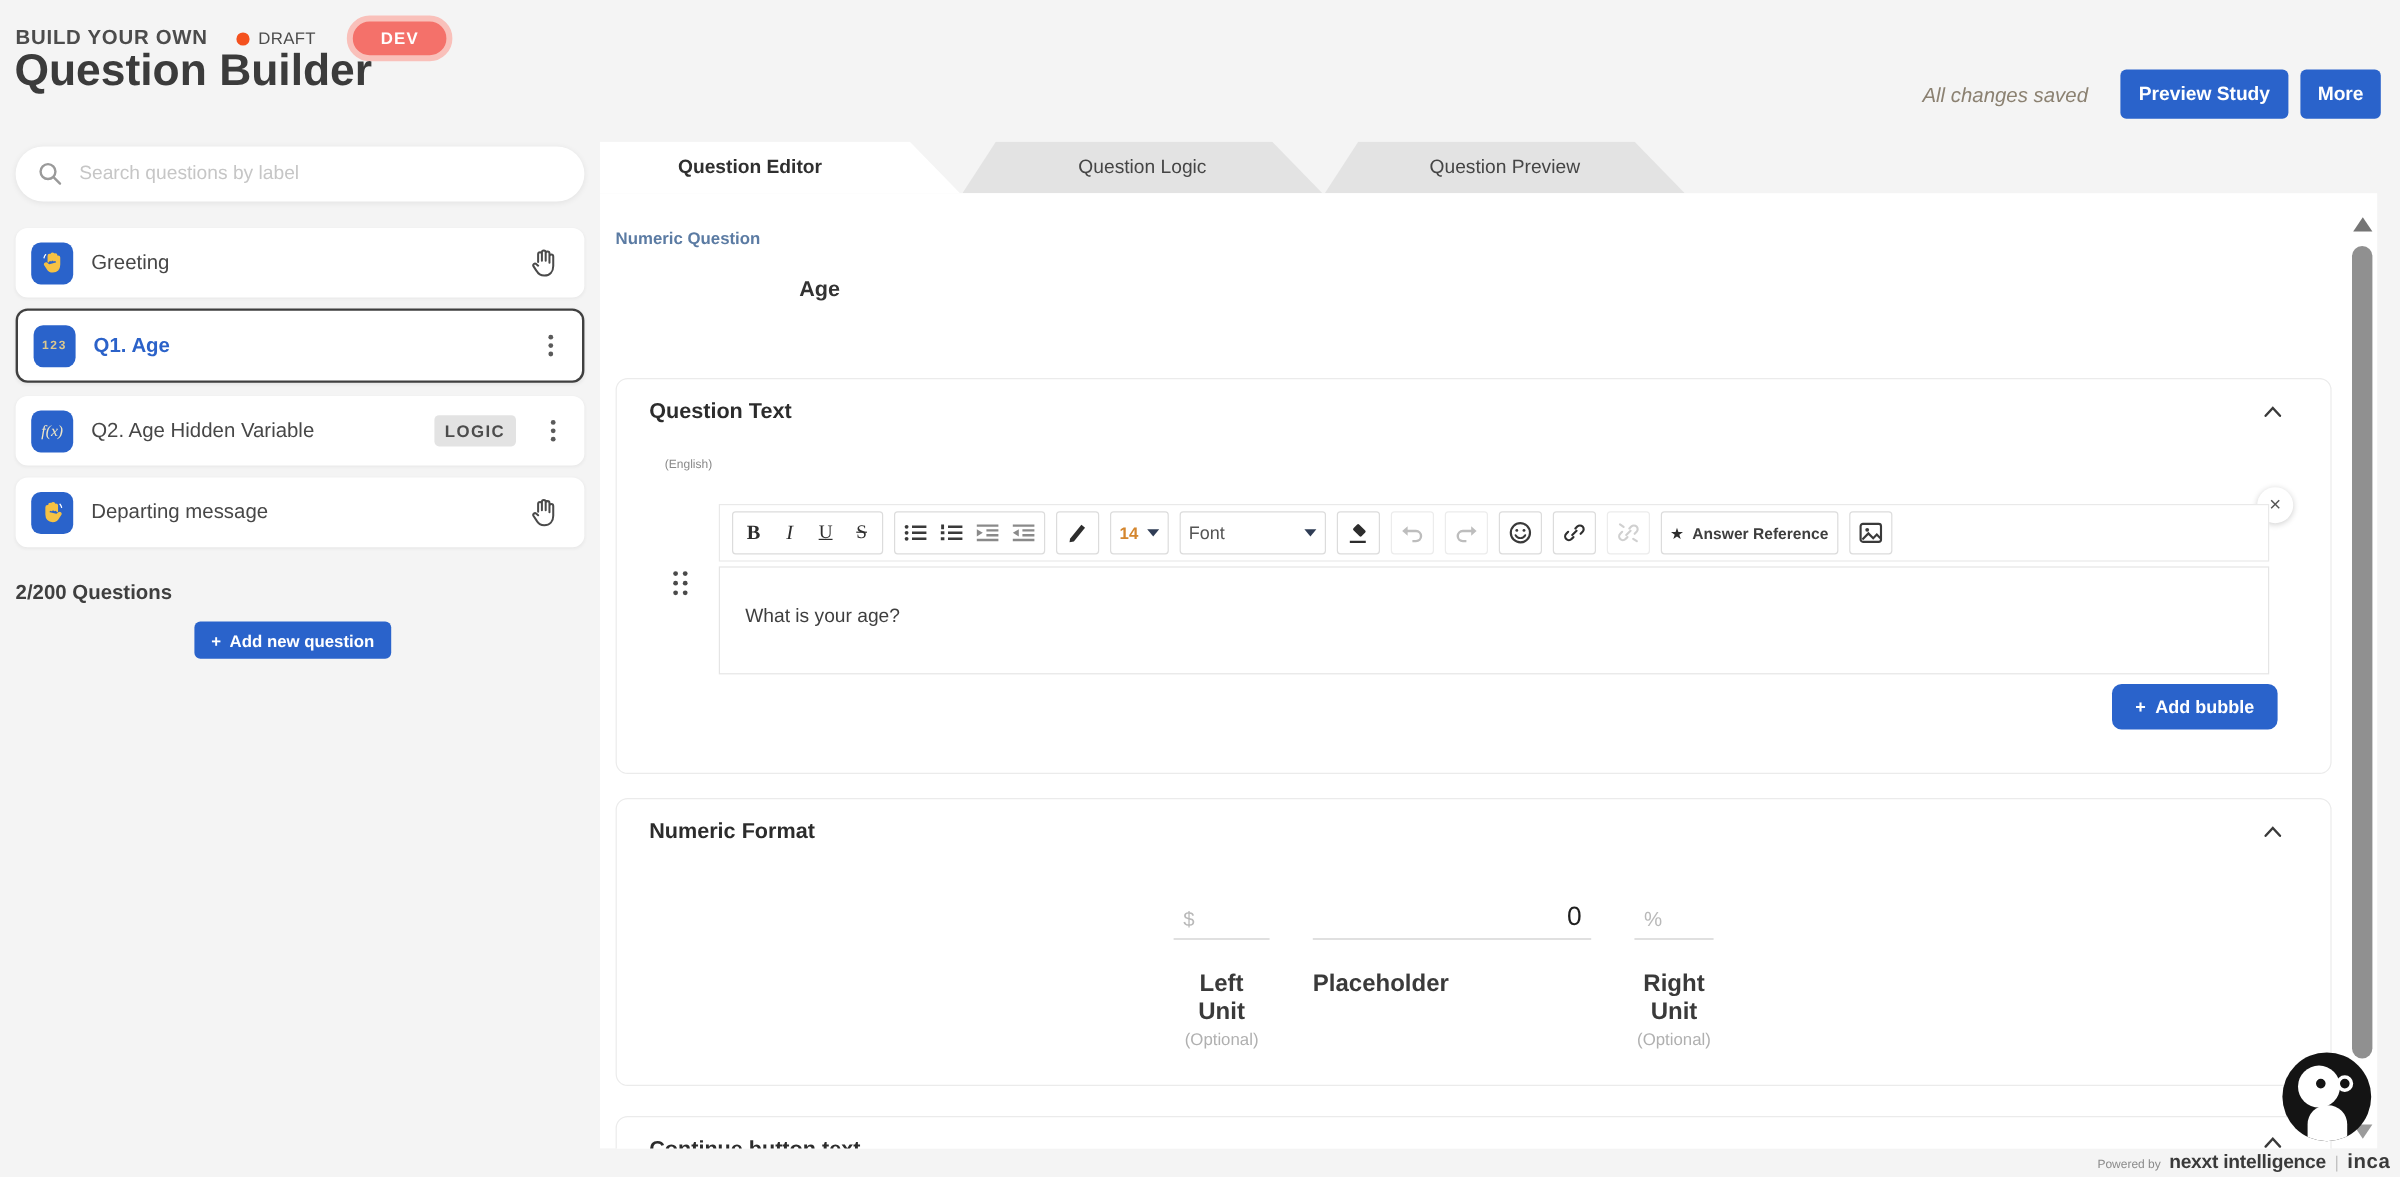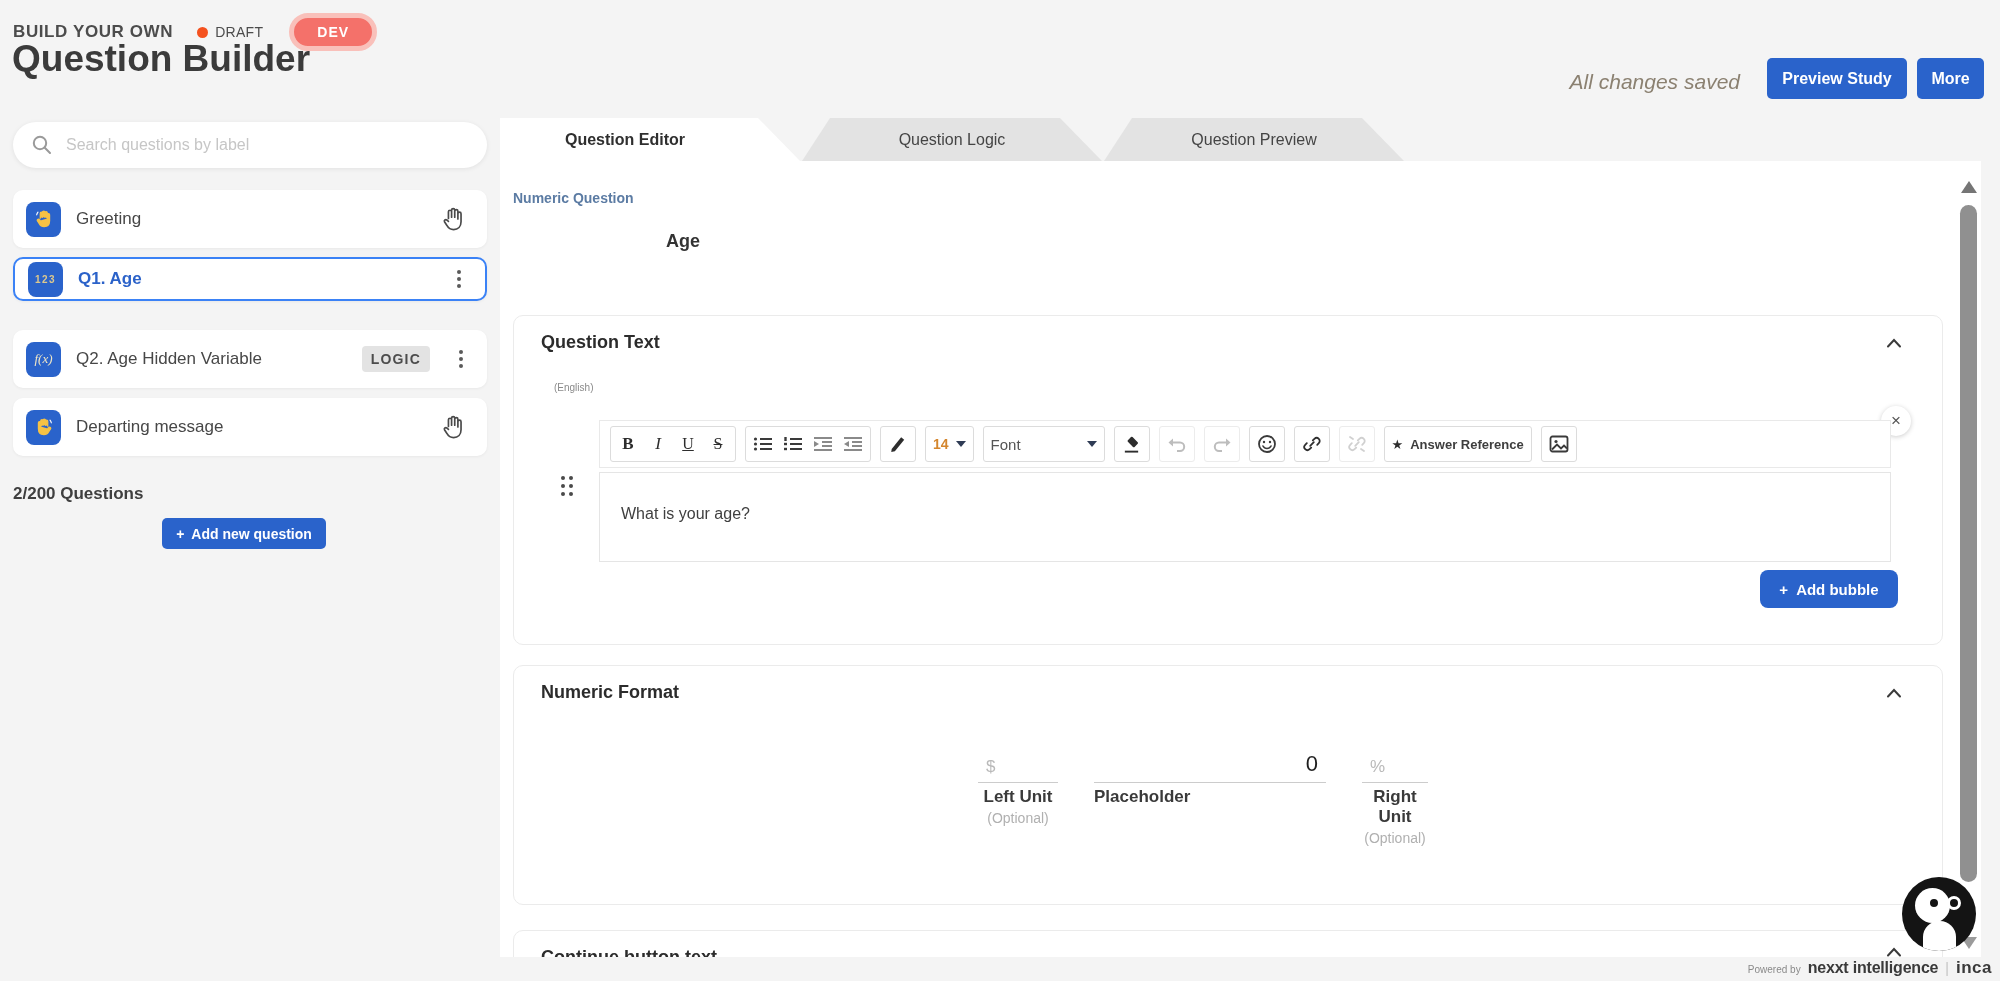--- a/index.html
+++ b/index.html
@@ -9,37 +9,37 @@
 
   
   .brandrow { position:absolute; left:13px; top:10px; display:flex; align-items:center; height:44px; }
   .brand-label { font-size:17px; font-weight:700; color:#4c4c4c; letter-spacing:.6px; }
   .draft-dot { width:11px; height:11px; border-radius:50%; background:#f4511e; margin-left:24px; }
   .draft-label { font-size:14px; color:#4c4c4c; margin-left:7px; letter-spacing:.3px; }
   .dev-badge { margin-left:26px; background:#f4716a; border:5px solid #f9c0ba; border-radius:22px;
                color:#fff; font-size:14px; font-weight:700; letter-spacing:1px; padding:6px 23px; }
   .page-title { position:absolute; left:12px; top:38px; font-size:37px; font-weight:700; color:#3b3b3b; }
   .autosave { position:absolute; left:1558px; top:70px; width:182px; text-align:right;
-              font-style:italic; font-size:21px; color:#8b8171; }
+              font-style:italic; font-size:17px; color:#8b8171; }
   .btn-primary { position:absolute; background:#2a63cb; border-radius:5px; color:#fff;
                  font-size:16px; font-weight:700; display:flex; align-items:center; justify-content:center; cursor:pointer; }
   .preview-btn { left:1767px; top:58px; width:140px; height:41px; }
   .more-btn { left:1917px; top:58px; width:67px; height:41px; }
 
   
   .search-box { position:absolute; left:13px; top:122px; width:474px; height:46px; background:#fff;
                 border-radius:23px; box-shadow:0 1px 5px rgba(0,0,0,.08); display:flex; align-items:center;
                 padding:0 18px; gap:13px; }
   .search-box input { border:0; outline:0; flex:1; font-size:16px; color:#555; background:transparent;
                       font-family:"Liberation Sans", sans-serif; }
   .search-box input::placeholder { color:#c6c6c6; }
   .side-item { position:absolute; left:13px; width:474px; height:58px; background:#fff; border-radius:10px;
                box-shadow:0 1px 3px rgba(0,0,0,.05); display:flex; align-items:center;
                padding:0 20px 0 13px; gap:15px; cursor:pointer; }
-  .side-item.selected { height:44px; border:2px solid #3b82f6; }
+  .side-item.selected { height:62px; border:2px solid #404040; }
   .side-icon { width:35px; height:35px; min-width:35px; background:#2a63cb; border-radius:8px;
                display:flex; align-items:center; justify-content:center; }
   .icon-123 { color:#dcc88e; font-size:10px; font-weight:700; letter-spacing:1.5px; }
   .icon-fx { color:#efe6c6; font-size:13px; font-style:italic; font-family:"Liberation Serif", serif; }
   .side-label { font-size:17px; color:#474747; flex:1; }
   .side-item.selected .side-label { color:#2b62c9; font-weight:700; }
   .logic-badge { background:#e3e3e3; color:#4c4c4c; font-size:14px; font-weight:700; letter-spacing:1.2px;
                  padding:5px 9px; border-radius:4px; margin-right:10px; }
   .kebab { display:flex; flex-direction:column; gap:3px; padding:4px; cursor:pointer; }
   .kebab span { width:4px; height:4px; border-radius:50%; background:#5a5a5a; }
@@ -109,21 +109,21 @@
   .qtext { padding:32px 0 0 21px; font-size:16px; color:#3f3f3f; }
   .add-bubble-btn { position:absolute; right:44px; top:254px; width:138px; height:38px; background:#2a63cb;
                     border-radius:8px; color:#fff; font-size:15px; font-weight:700; display:flex;
                     align-items:center; justify-content:center; gap:8px; cursor:pointer; }
 
   .nf-row { position:absolute; left:464px; top:85px; display:flex; gap:36px; }
   .nf-input { height:32px; border-bottom:1px solid #ccc; display:flex; align-items:flex-end;
               padding-bottom:5px; cursor:text; }
   .nf-unit-ph { color:#b9b9b9; font-size:17px; padding-left:8px; }
   .nf-value { color:#1f1f1f; font-size:22px; }
-  .nf-label { margin-top:4px; font-size:17px; font-weight:700; color:#3a3a3a; text-align:center; }
+  .nf-label { margin-top:26px; font-size:20px; font-weight:700; color:#3a3a3a; text-align:center; }
   .nf-label.left-align { text-align:left; font-weight:700; }
   .nf-hint { margin-top:3px; font-size:14px; color:#b0b0b0; text-align:center; }
   .nf-left { width:80px; } .nf-mid { width:232px; } .nf-right { width:66px; }
   .nf-mid .nf-input { justify-content:flex-end; padding-right:8px; }
 
   
   .sb-up { position:absolute; left:1461px; top:20px; width:0; height:0;
            border-left:8px solid transparent; border-right:8px solid transparent; border-bottom:12px solid #757575; cursor:pointer; }
   .sb-thumb { position:absolute; left:1460px; top:44px; width:17px; height:677px; background:#909090;
               border-radius:9px; cursor:grab; }

